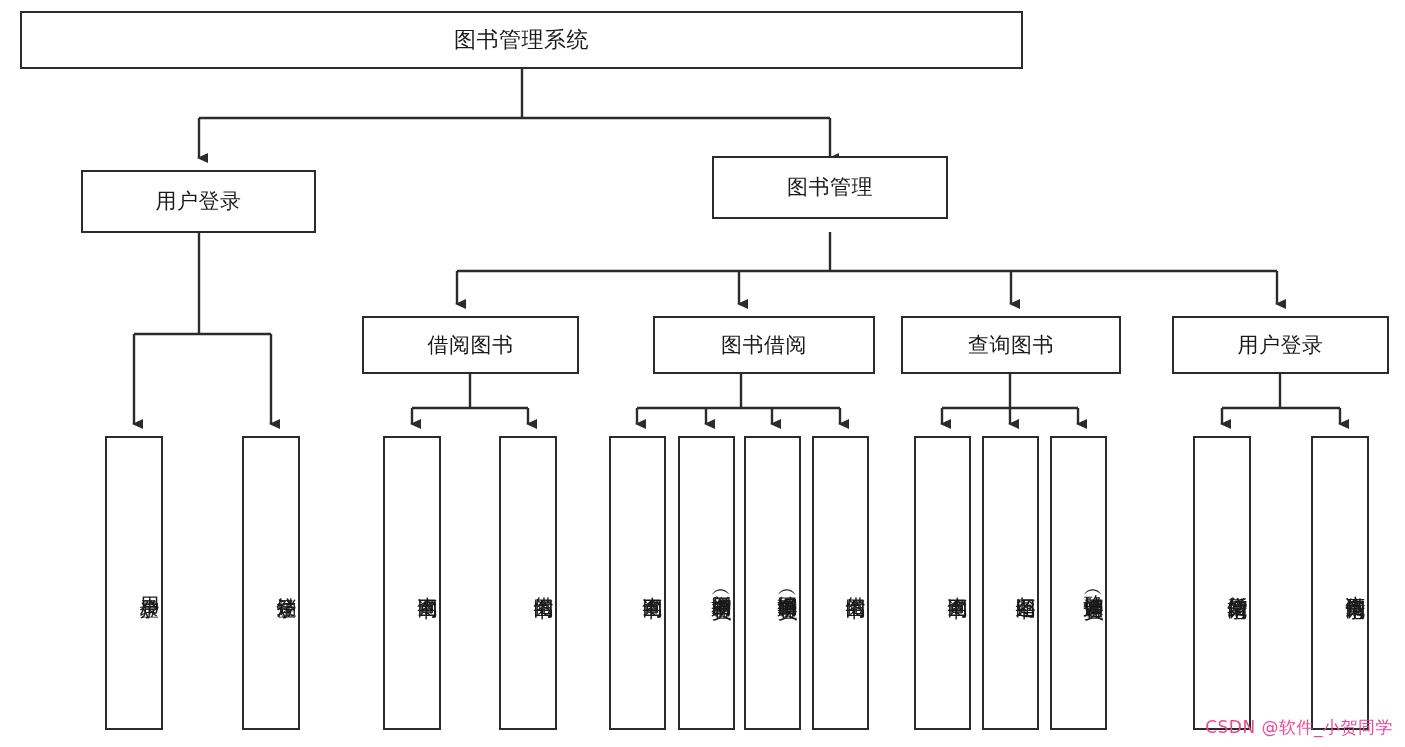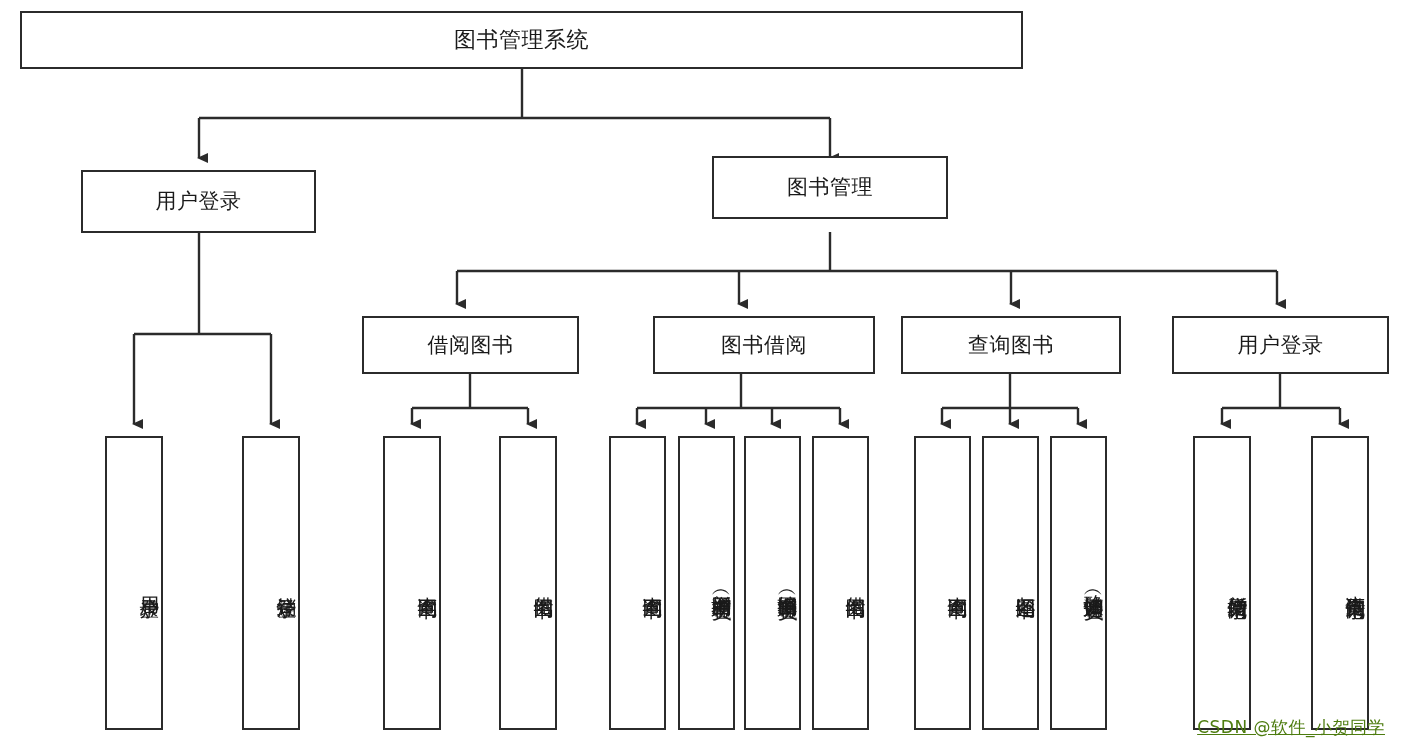--- a/index.html
+++ b/index.html
@@ -48,27 +48,26 @@
     padding-top: 14px;
     padding-bottom: 14px;
     align-items: flex-start;
     justify-content: center;
   }
   .node.root {
     font-size: 22px;
   }
   .watermark {
     position: absolute;
-    right: 20px;
+    right: 12px;
     bottom: 6px;
     font-size: 17px;
-    color: #4d7c0f;
+    color: #ec4899;
     white-space: nowrap;
     letter-spacing: 0.5px;
-    text-decoration: underline;
   }
 </style>
 </head>
 <body>
 
 <div id="canvas">
 
   <svg id="wires" viewBox="0 0 1405 747">
     <defs>
       <marker id="arrow" markerWidth="12" markerHeight="12" refX="5" refY="9" orient="auto" markerUnits="userSpaceOnUse">

